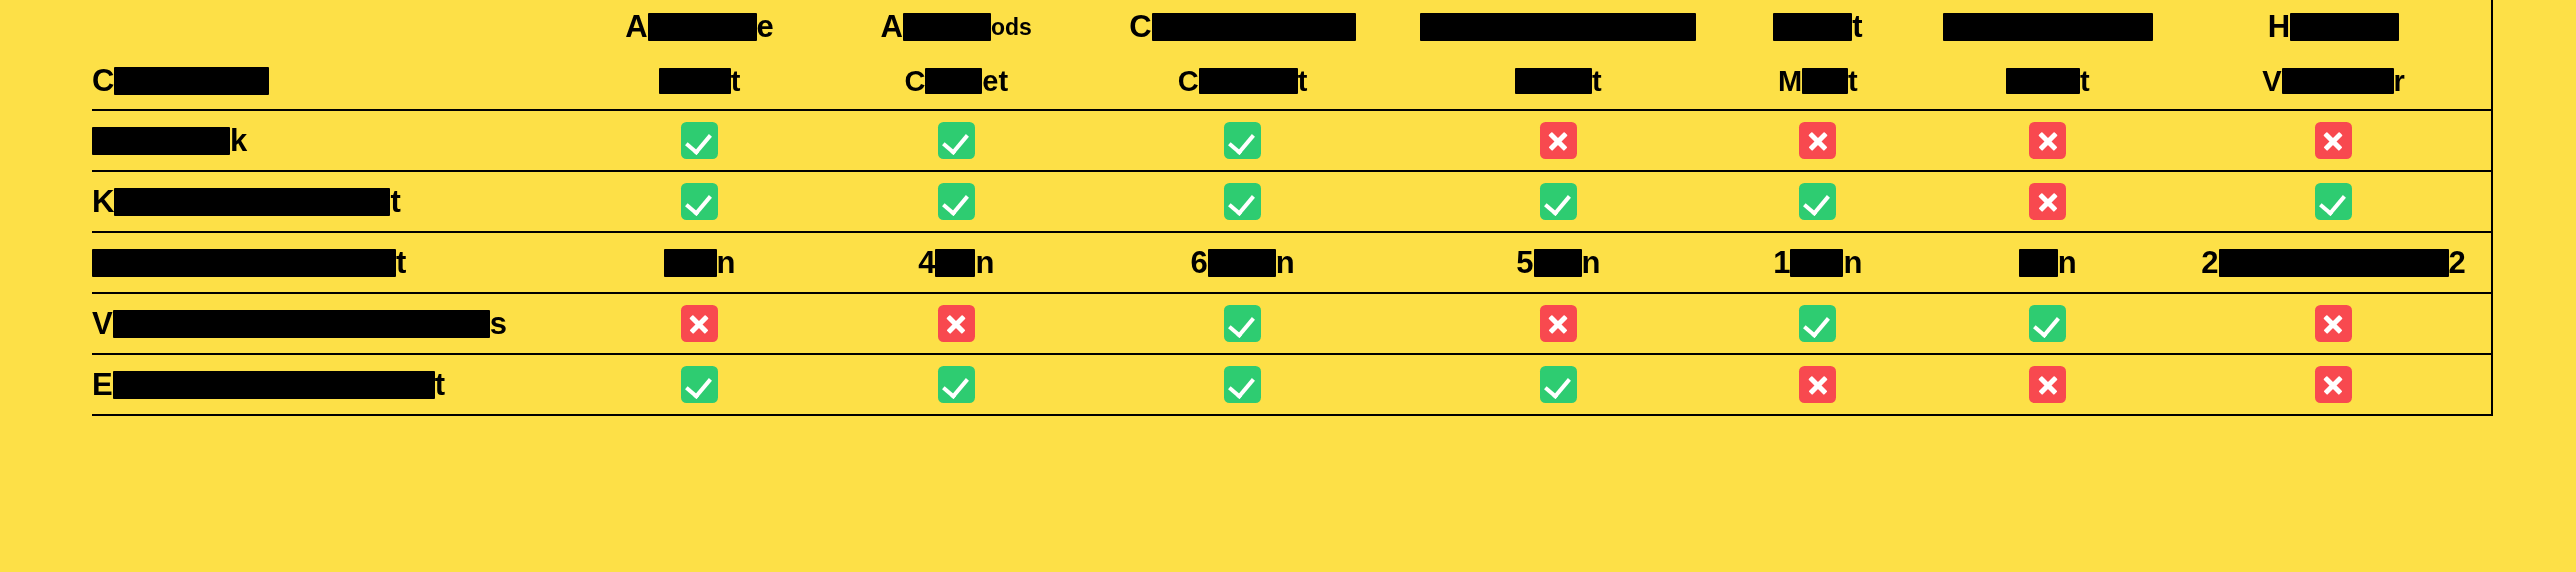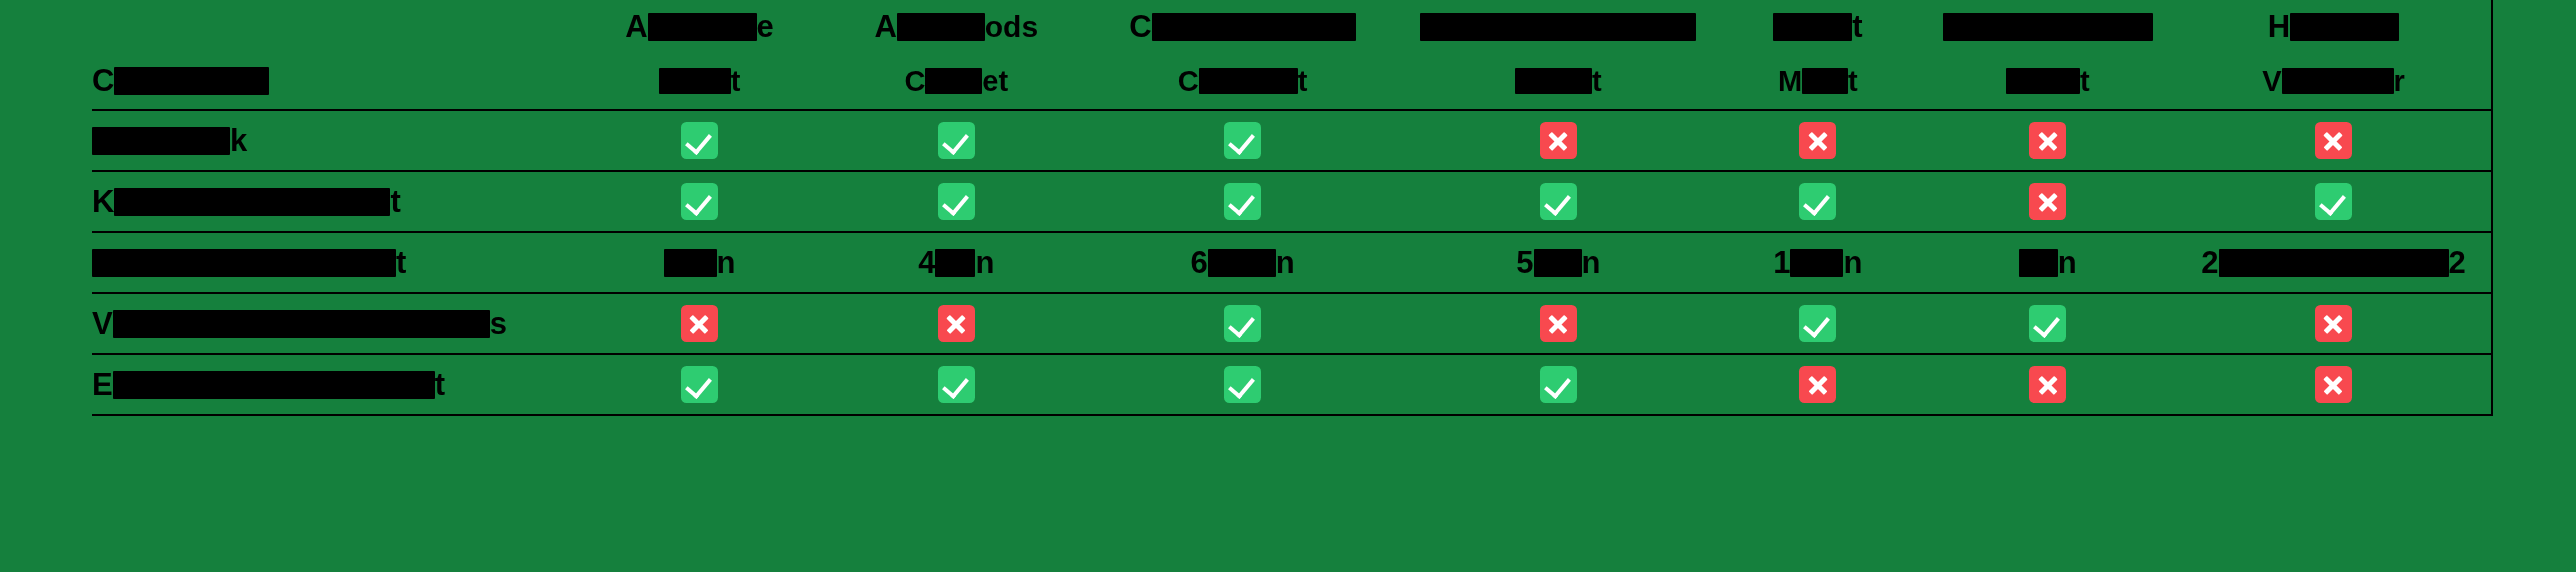--- a/index.html
+++ b/index.html
@@ -2,21 +2,21 @@
 <html style="font-size:14.7px"><head>
 <meta charset="utf-8">
 <style>
   html,body{margin:0;padding:0;background:#ffffff;}
   body{
     width:2576px;height:572px;
     font-family:"Liberation Sans", sans-serif;
     color:#000;
     overflow:hidden;
   }
-  .sheet{position:relative;width:2576px;height:572px;background:#15803d;}
+  .sheet{position:relative;width:2576px;height:572px;background:#fde047;}
 
   table.cmp{
     position:absolute;
     left:92px;
     top:0px;
     width:2401px;
     border-collapse:collapse;
     table-layout:fixed;
   }
 
@@ -138,21 +138,21 @@
     <tbody id="tbody-root">
         <tr class="head-top">
           <th class="lcell"></th>
           <th class="dcell">
             <div class="cellcenter">
               <span class="rtext"><span class="lead" style="font-size: 31px;">A</span><span class="red" style="width: 109px; height: 28px;"></span><span class="tail" style="font-size: 31px;">e</span></span>
             </div>
           </th>
           <th class="dcell">
             <div class="cellcenter">
-              <span class="rtext"><span class="lead" style="font-size: 31px;">A</span><span class="red" style="width: 88px; height: 28px;"></span><span class="tail" style="font-size: 30px; text-align: right;">ods</span></span>
+              <span class="rtext"><span class="lead" style="font-size: 31px;">A</span><span class="red" style="width: 88px; height: 28px;"></span><span class="tail" style="font-size: 23px; text-align: right;">ods</span></span>
             </div>
           </th>
           <th class="dcell">
             <div class="cellcenter">
               <span class="rtext"><span class="lead" style="font-size: 31px;">C</span><span class="red" style="width: 204px; height: 28px;"></span></span>
             </div>
           </th>
           <th class="dcell">
             <div class="cellcenter">
               <span class="rtext"><span class="red" style="width: 276px; height: 28px;"></span></span>

